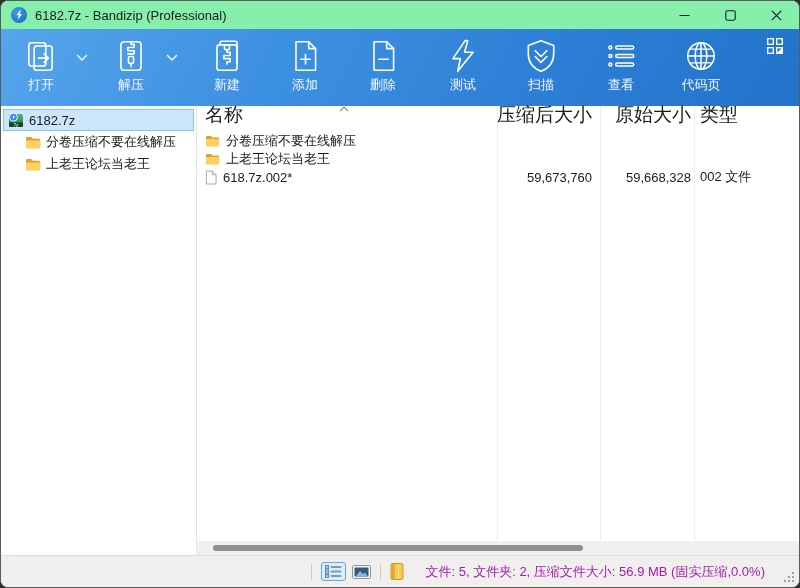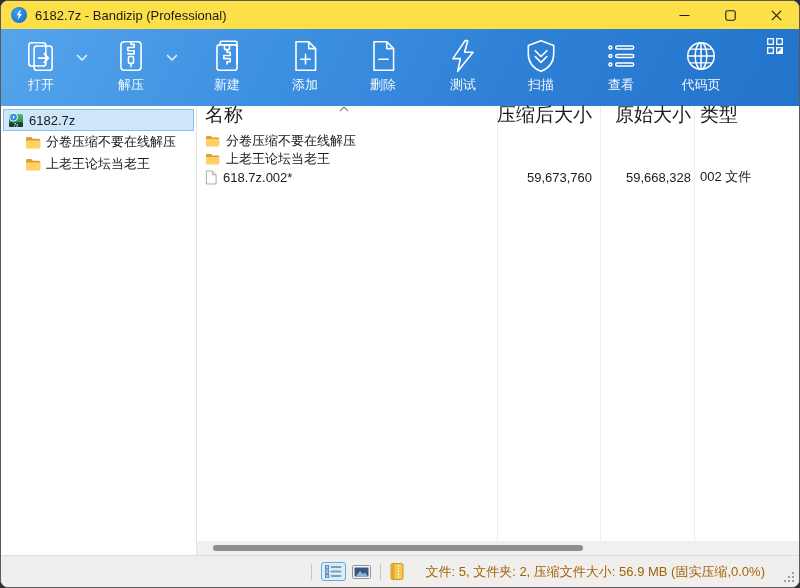--- a/index.html
+++ b/index.html
@@ -1,21 +1,21 @@
 <!DOCTYPE html>
 <html><head>
 <meta charset="utf-8">
 <style>
   * { box-sizing: border-box; margin: 0; padding: 0; }
   html,body { width:800px; height:588px; background:#2e2e2e; font-family:"Liberation Sans","DejaVu Sans",sans-serif; }
   .window { position:absolute; top:0; left:0; width:800px; height:588px; border-radius:8px;
             overflow:hidden; background:#fff; border:1px solid #5a5a5a; display:flex; flex-direction:column; }
 
   
-  .titlebar { height:28px; background:#fde047; display:flex; align-items:center; flex:0 0 28px; }
+  .titlebar { height:28px; background:#86efac; display:flex; align-items:center; flex:0 0 28px; }
   .app-icon { width:16px; height:16px; margin:0 8px 0 10px; border-radius:50%;
               background:radial-gradient(circle at 35% 30%, #3e9bea 0%, #1f7fd8 60%, #1668bc 100%);
               background-color:#1f7fd8; position:relative; flex:0 0 16px; }
   .app-icon svg { position:absolute; inset:0; }
   .title-text { font-size:13px; color:#1b1b1b; }
   .wc { margin-left:auto; display:flex; height:28px; }
   .wc-btn { width:46px; height:28px; display:flex; align-items:center; justify-content:center; }
   .wc-btn svg { display:block; }
 
   
@@ -56,21 +56,21 @@
 
   .hscroll { height:14px; flex:0 0 14px; background:#f1f0ef; position:relative; }
   .hthumb { position:absolute; top:4px; height:6px; left:16px; width:370px; background:#8f8f8f; border-radius:3px; }
 
   
   .statusbar { height:32px; flex:0 0 32px; background:#f1efed; border-top:1px solid #e0dedc;
                display:flex; align-items:center; justify-content:flex-end; padding-right:34px; position:relative; }
   .sb-sep { width:1px; height:16px; background:#c9c6c3; margin:0 6px; }
   .sb-btn { display:flex; align-items:center; justify-content:center; margin:0 3px; }
   .sb-btn.active { border:1px solid #66a8dd; background:#ddeefb; border-radius:3px; padding:2px 3px; }
-  .sb-text { font-size:13px; color:#a16207; margin-left:18px; white-space:nowrap; }
+  .sb-text { font-size:13px; color:#a21caf; margin-left:18px; white-space:nowrap; }
   .grip { position:absolute; right:4px; bottom:4px; }
 
   .ic { display:block; }
 </style>
 </head>
 <body>
 
 <div class="window">
 
   <div class="titlebar">

